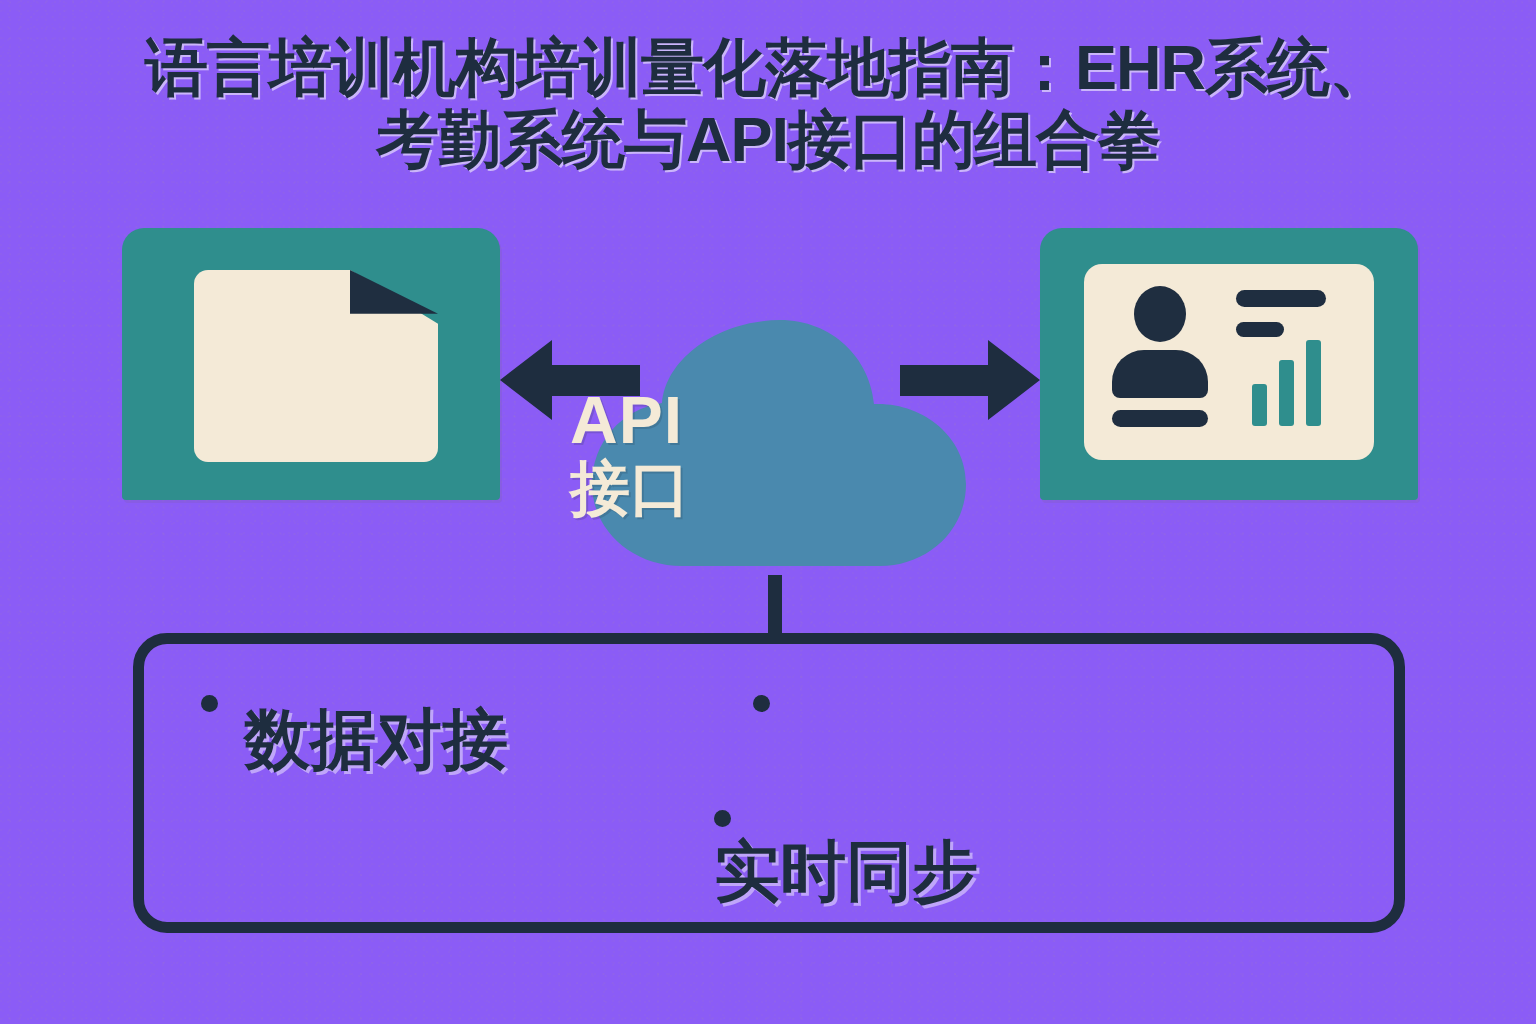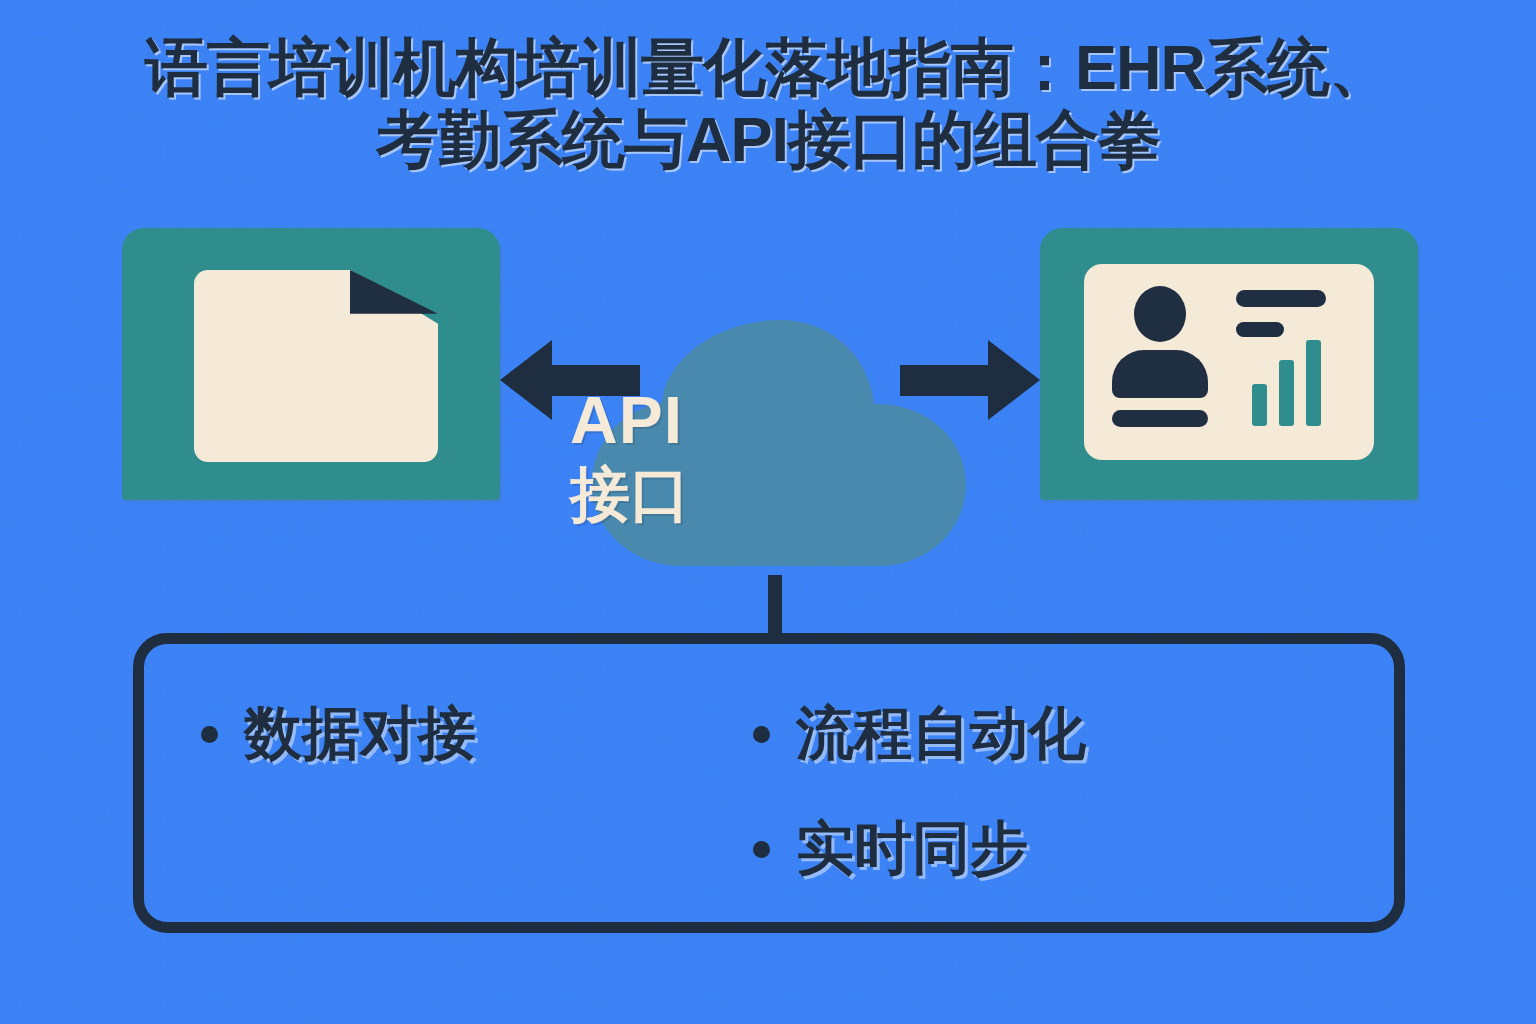--- a/index.html
+++ b/index.html
@@ -8,21 +8,21 @@
     padding: 0;
     background: #f6ead6;
   }
   body {
     font-family: "Liberation Sans", "DejaVu Sans", sans-serif;
   }
   #stage {
     position: relative;
     width: 1536px;
     height: 1024px;
-    background: #3b82f6;
+    background: #8b5cf6;
     overflow: hidden;
   }
   
   #grain {
     position: absolute;
     inset: 0;
     pointer-events: none;
     opacity: .5;
     background-image:
       radial-gradient(circle at 12% 22%, rgba(180,160,130,.10) 0 1px, transparent 1px),
@@ -147,55 +147,54 @@
     left: 0; top: 78px;
     width: 420px;
     text-align: left;
     color: #f4ead7;
     font-weight: 900;
     line-height: 1.05;
     text-shadow: 2px 2px 0 rgba(30,45,63,.18);
     pointer-events: none;
   }
   #cloud-api { font-size: 66px; letter-spacing: 1px; display: block; }
-  #cloud-cn  { font-size: 60px; display: block; margin-top: 8px; }
+  #cloud-cn  { font-size: 60px; display: block; margin-top: 2px; }
 
   
   #arrows { position: absolute; inset: 0; }
 
   
   #bullet-box {
     position: absolute;
     left: 133px; top: 633px;
     width: 1272px; height: 300px;
     border: 11px solid #1e2d3f;
     border-radius: 34px;
     box-sizing: border-box;
     background: transparent;
   }
   .bullet {
     position: absolute;
     display: flex;
-    align-items: center;
     color: #1e2d3f;
-    font-size: 58px;
+    font-size: 66px;
     font-weight: 900;
     text-shadow: 3px 3px 0 rgba(255,255,255,.45);
     white-space: nowrap;
   }
   .dot {
     width: 17px; height: 17px;
     background: #1e2d3f;
     border-radius: 50%;
     margin-right: 26px;
     flex: none;
   }
   #bullet-1 { left: 201px; top: 695px; }
   #bullet-2 { left: 753px; top: 695px; }
-  #bullet-3 { left: 753px; top: 810px; }
+  #bullet-3 { left: 714px; top: 810px; flex-direction: column; }
 </style>
 </head>
 <body>
 
 <div id="stage">
 
   <div id="grain"></div>
 
   <div id="title">语言培训机构培训量化落地指南：EHR系统、
 考勤系统与API接口的组合拳</div>
@@ -250,20 +249,19 @@
   </div>
 
   <div id="bullet-box"></div>
 
   <div id="bullet-1" class="bullet">
     <span class="dot"></span>
     <span>数据对接</span>
   </div>
   <div id="bullet-2" class="bullet">
     <span class="dot"></span>
-    <span>流程自动化</span>
   </div>
   <div id="bullet-3" class="bullet">
     <span class="dot"></span>
     <span>实时同步</span>
   </div>
 
 </div>
 
 </body></html>

